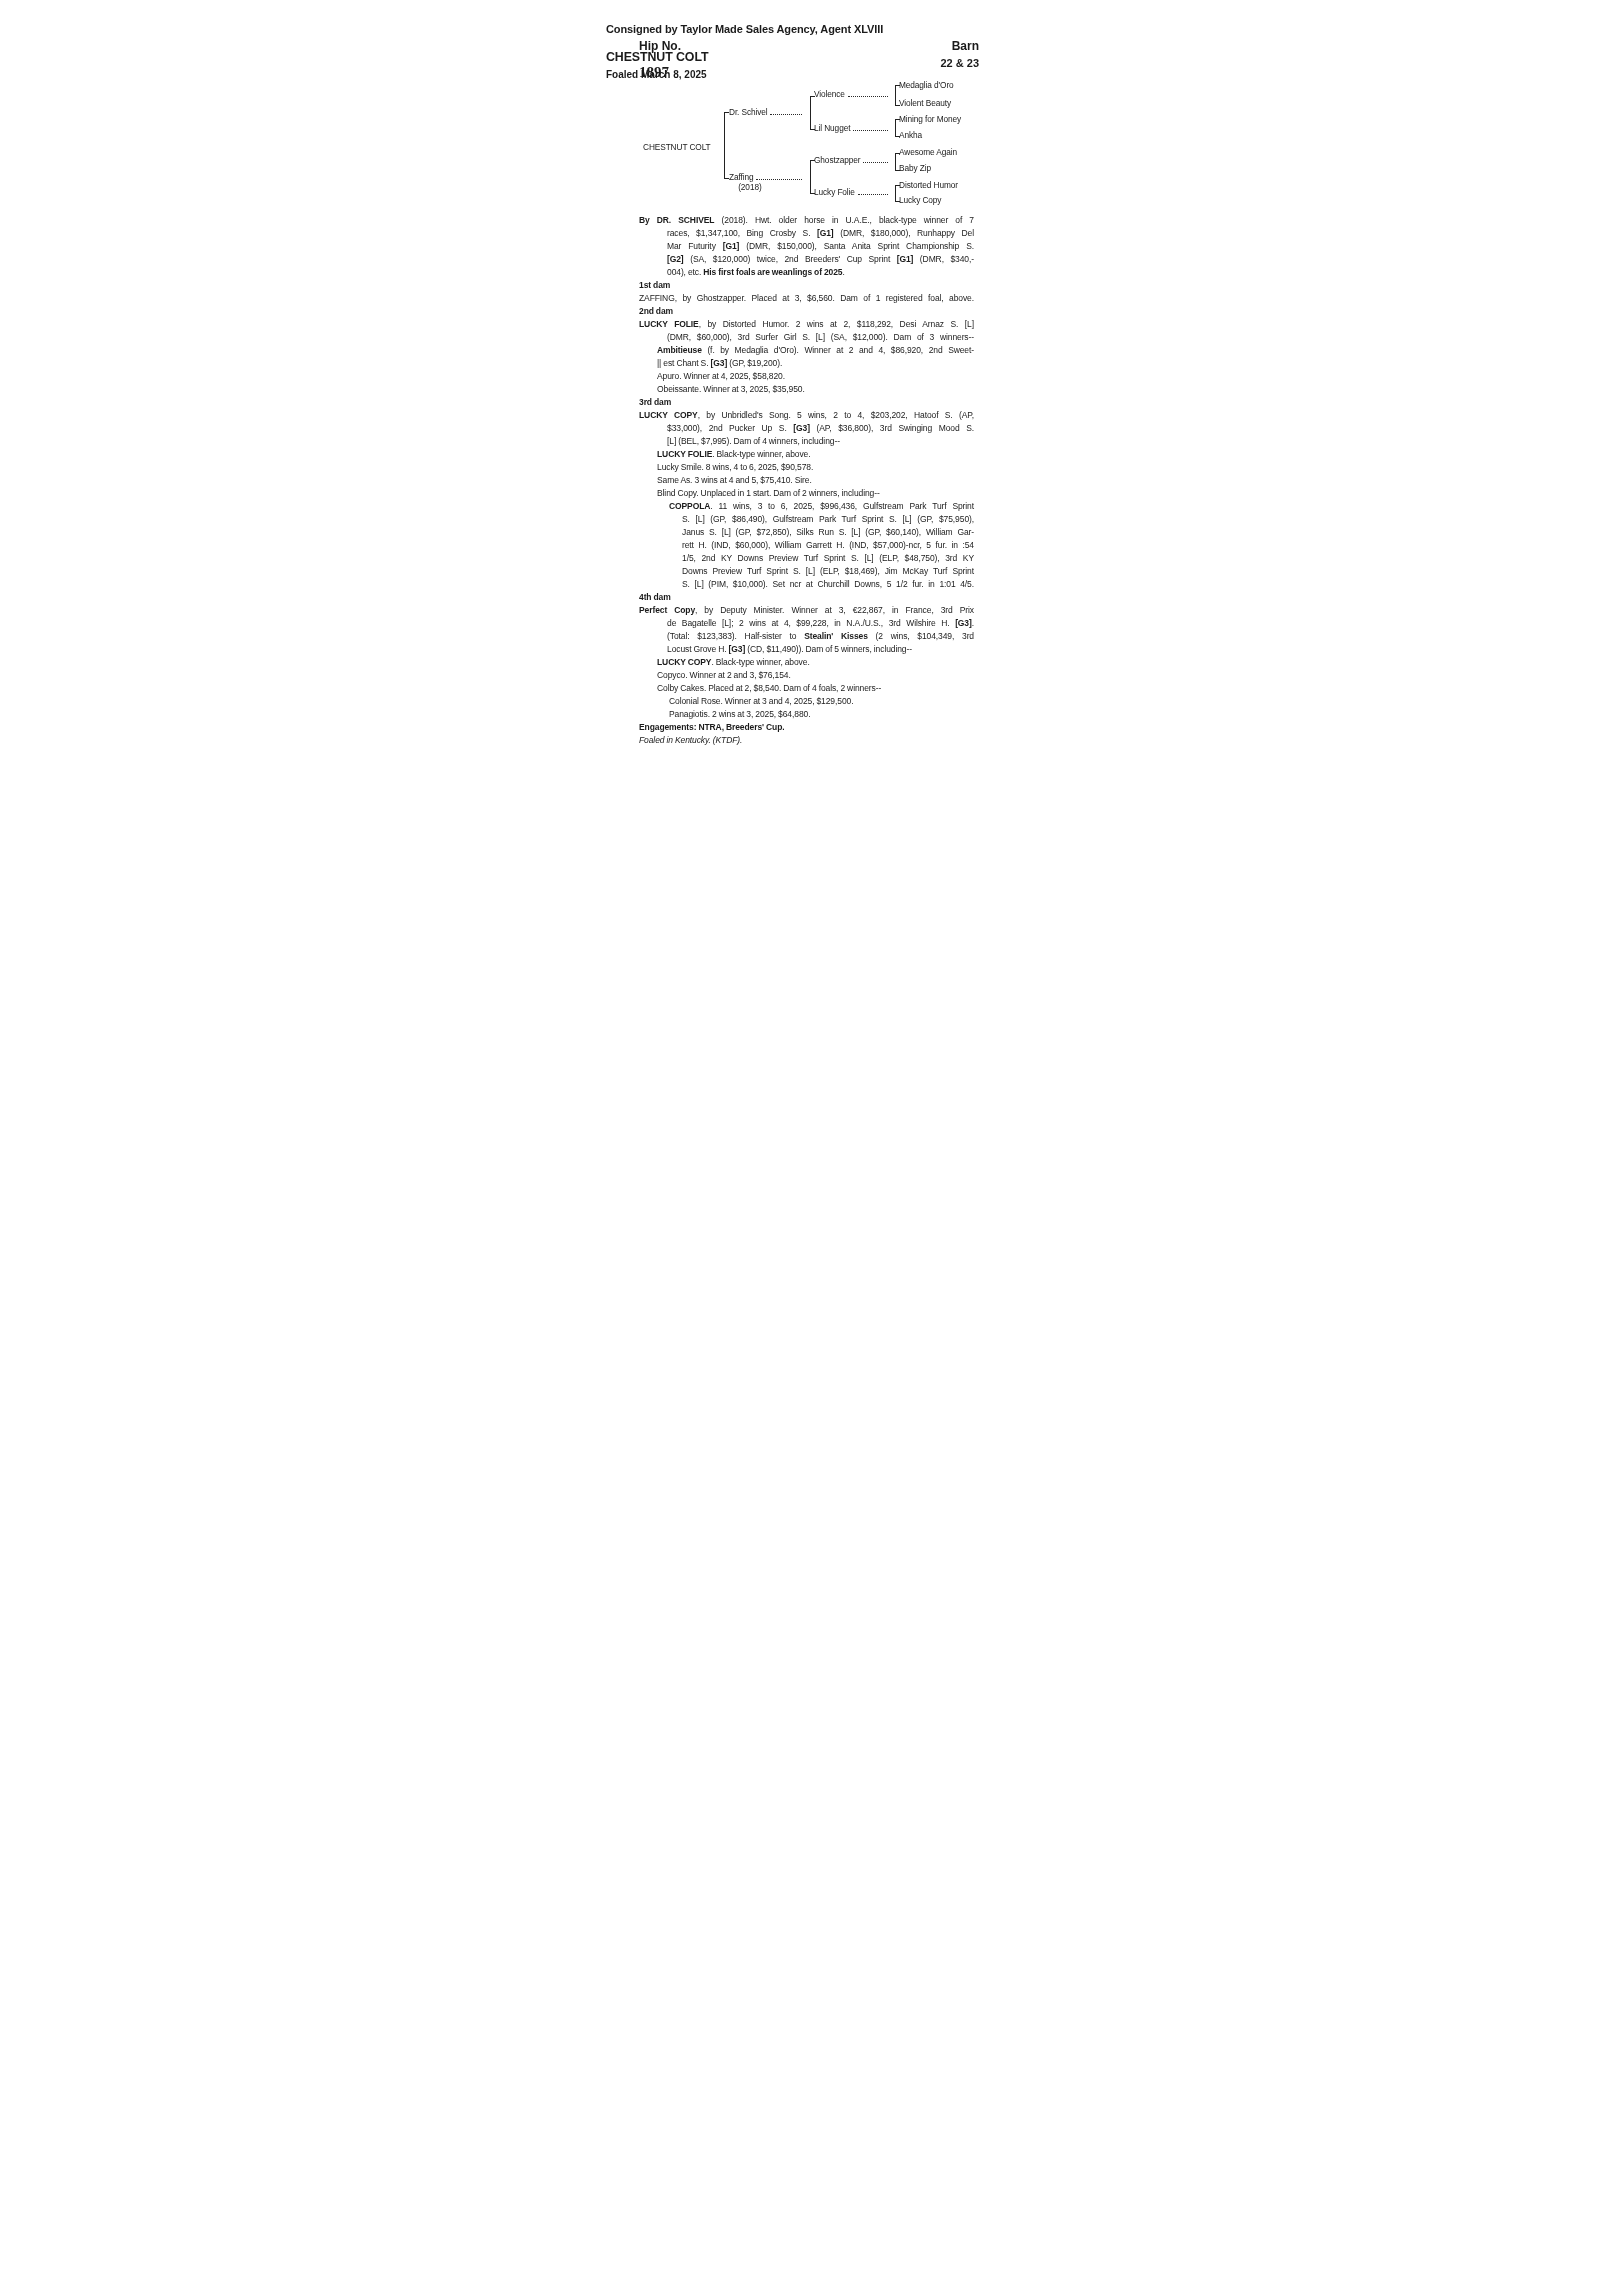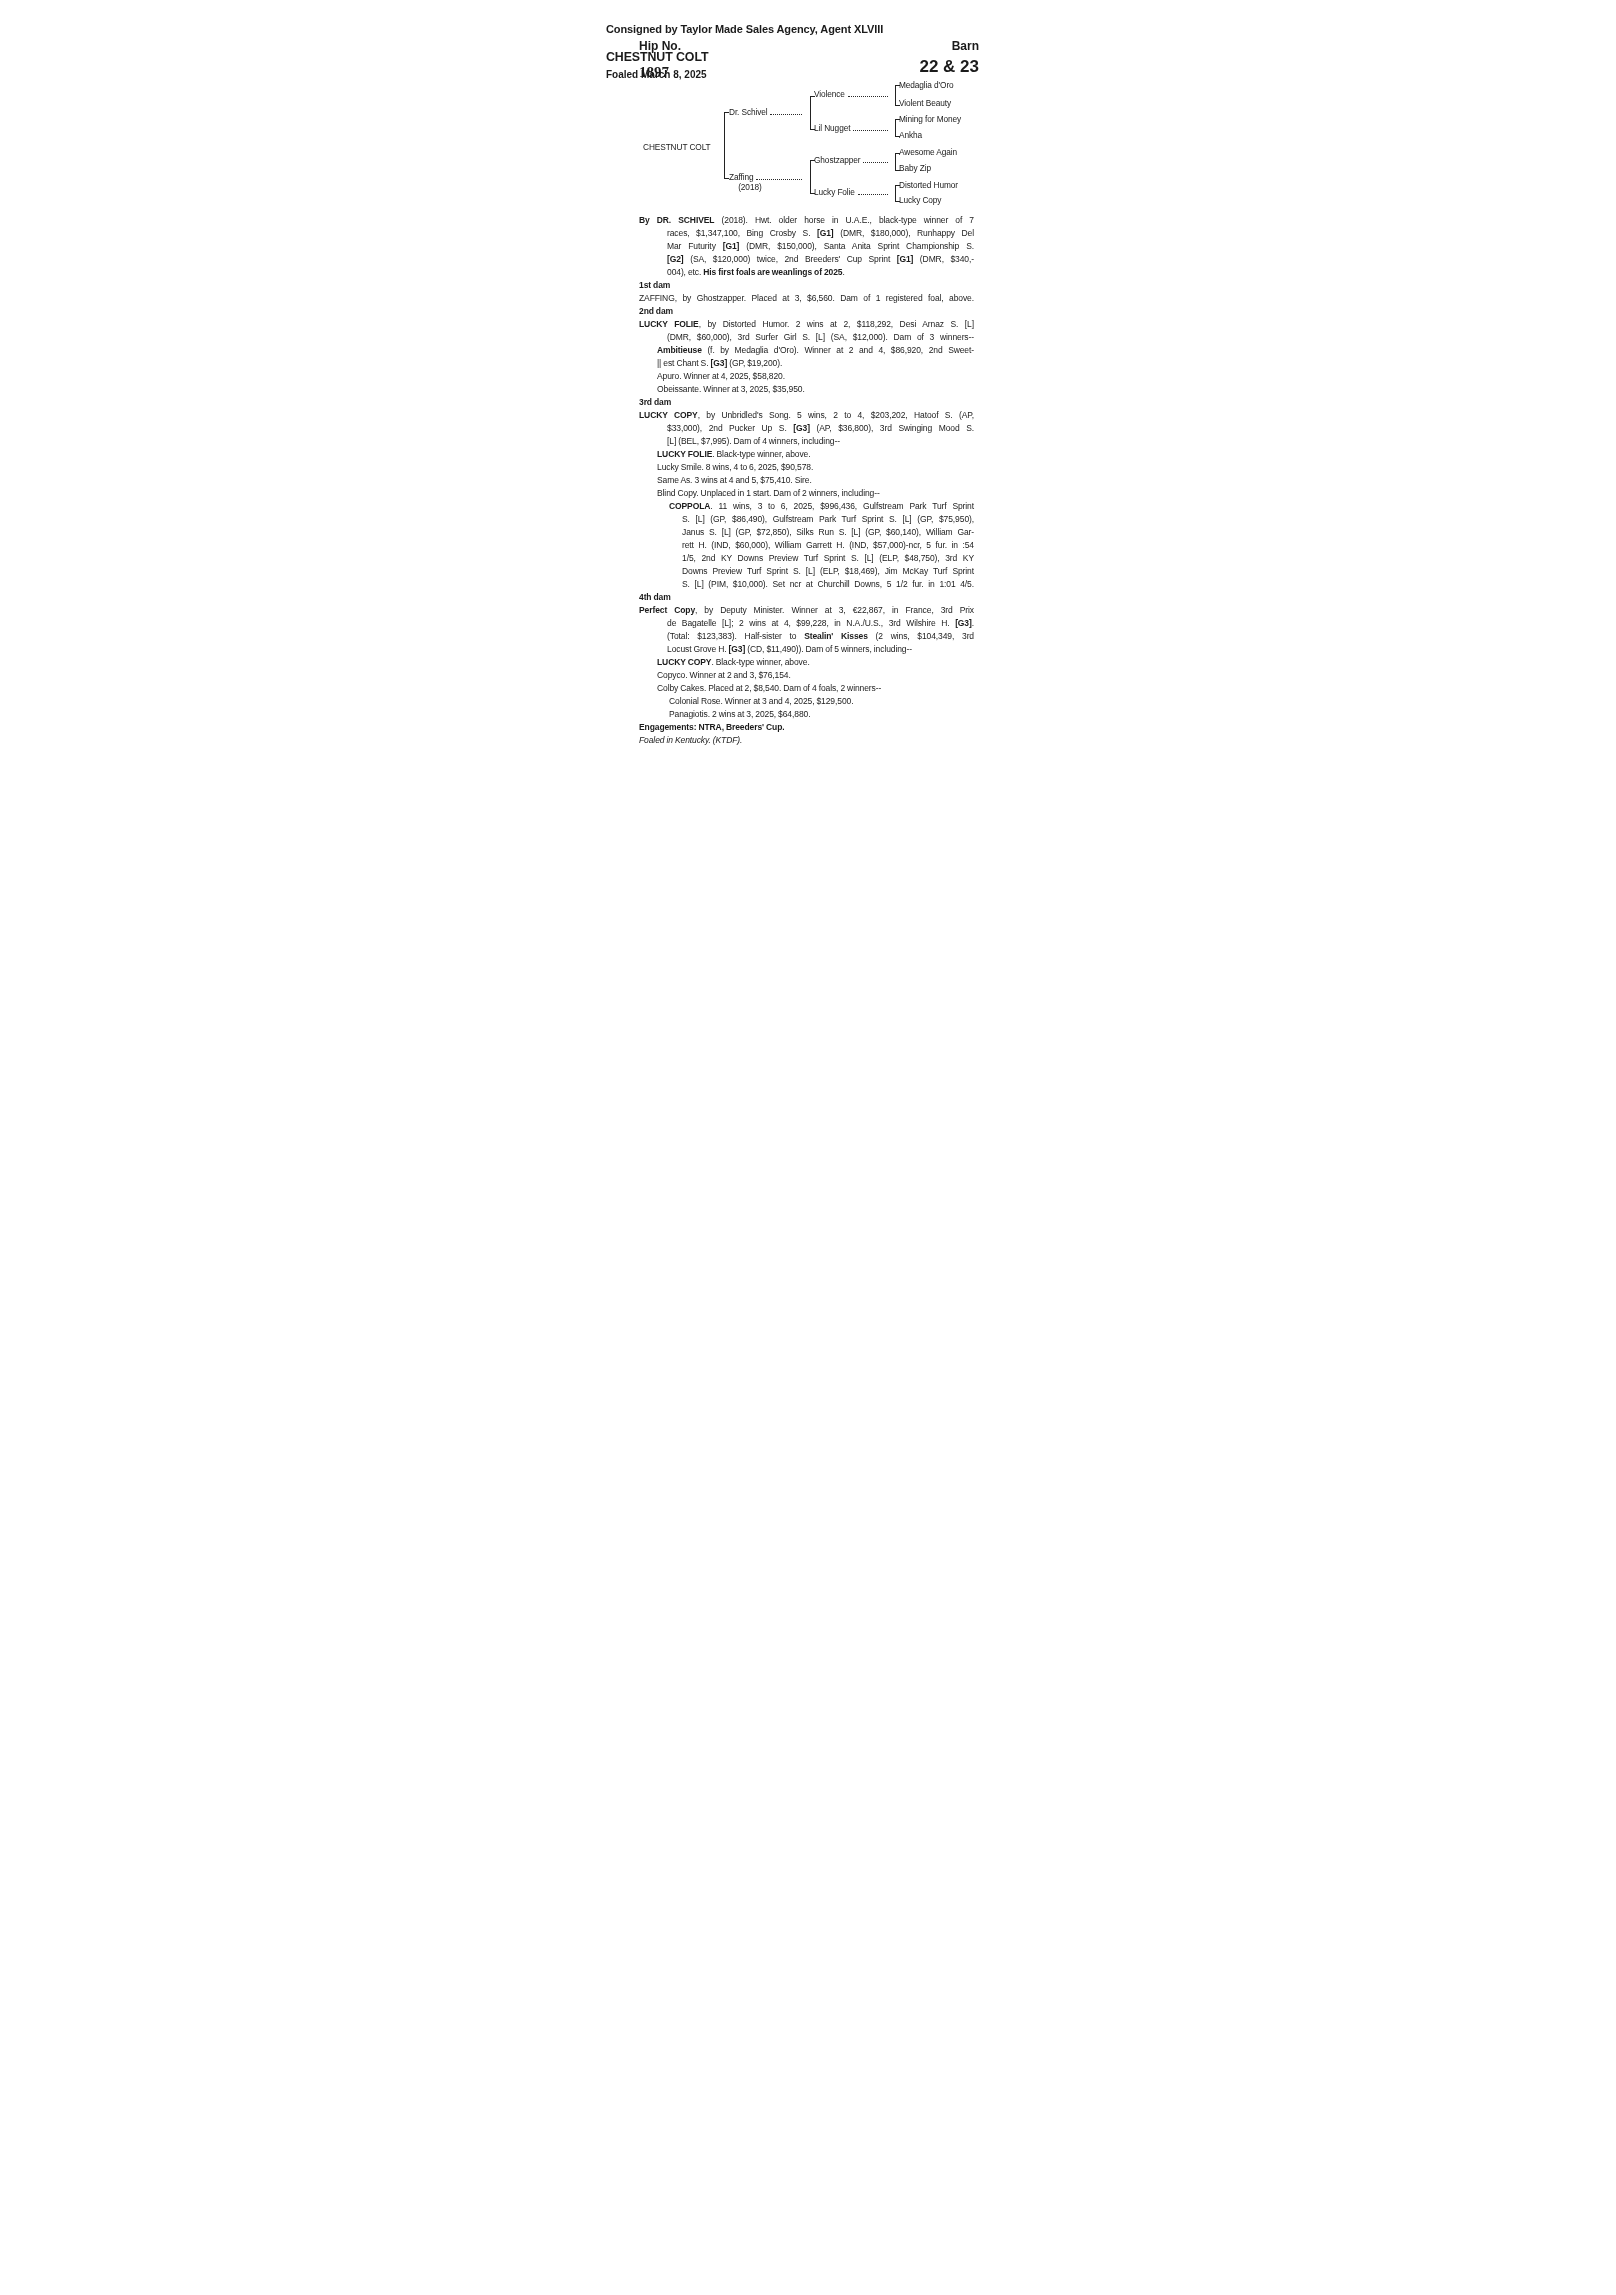--- a/index.html
+++ b/index.html
@@ -14,21 +14,21 @@
   }
   .abs{position:absolute;}
   .bold{font-weight:bold;}
   .center{left:0;right:0;}
   .consign{top:23px;font-size:11px;letter-spacing:-0.1px;}
   .hip-label{left:33px;top:39px;font-size:12px;}
   .hip-number{left:33px;top:64px;font-size:15px;font-family:Liberation Serif, serif;}
   .main-title{top:50px;font-size:12.4px;letter-spacing:-0.1px;}
   .foaled{top:69px;font-size:10px;}
   .barn-label{right:31px;top:39px;font-size:12px;text-align:right;}
-  .barn-number{right:31px;top:57px;font-size:17px;text-align:right;}
+  .barn-number{right:31px;top:57px;font-size:11px;text-align:right;}
 
   
   #pedigree{position:absolute;top:80px;left:0;width:404px;height:138px;}
   .prow{position:absolute;font-size:8.3px;line-height:10px;white-space:nowrap;letter-spacing:-0.1px;}
   .prow .rowline{display:flex;}
   .leader{flex:1;border-bottom:0.9px dotted #2a2a2a;margin:0 0.9px 1.8px 2.8px;align-self:flex-end;}
   .psub{padding-left:9.2px;}
   .brk{position:absolute;width:3.7px;
        border-left:0.7px solid #222;border-top:0.7px solid #222;border-bottom:0.7px solid #222;}
 

